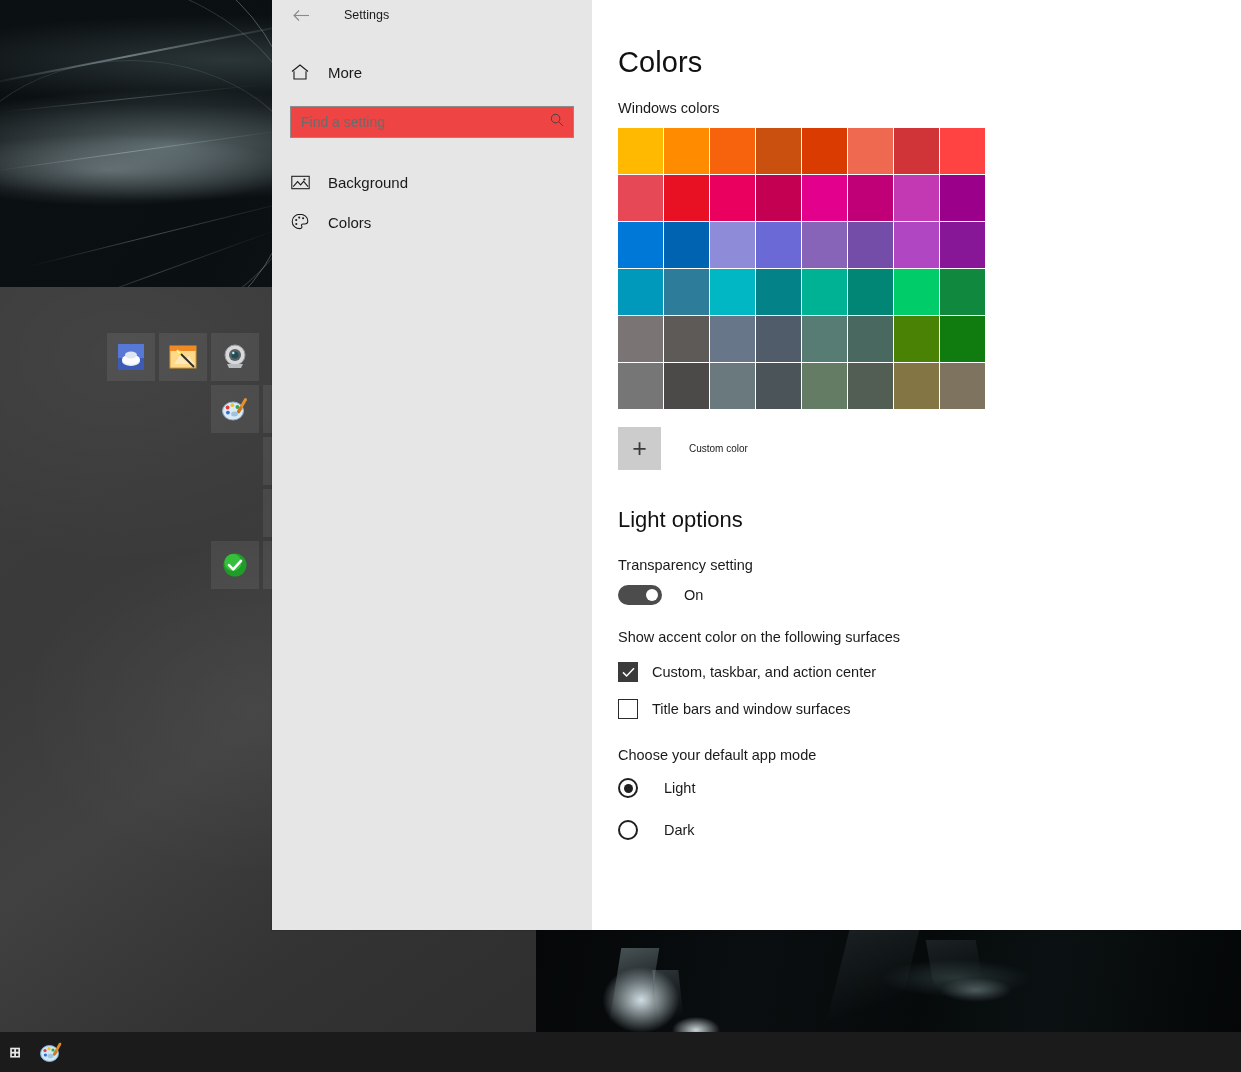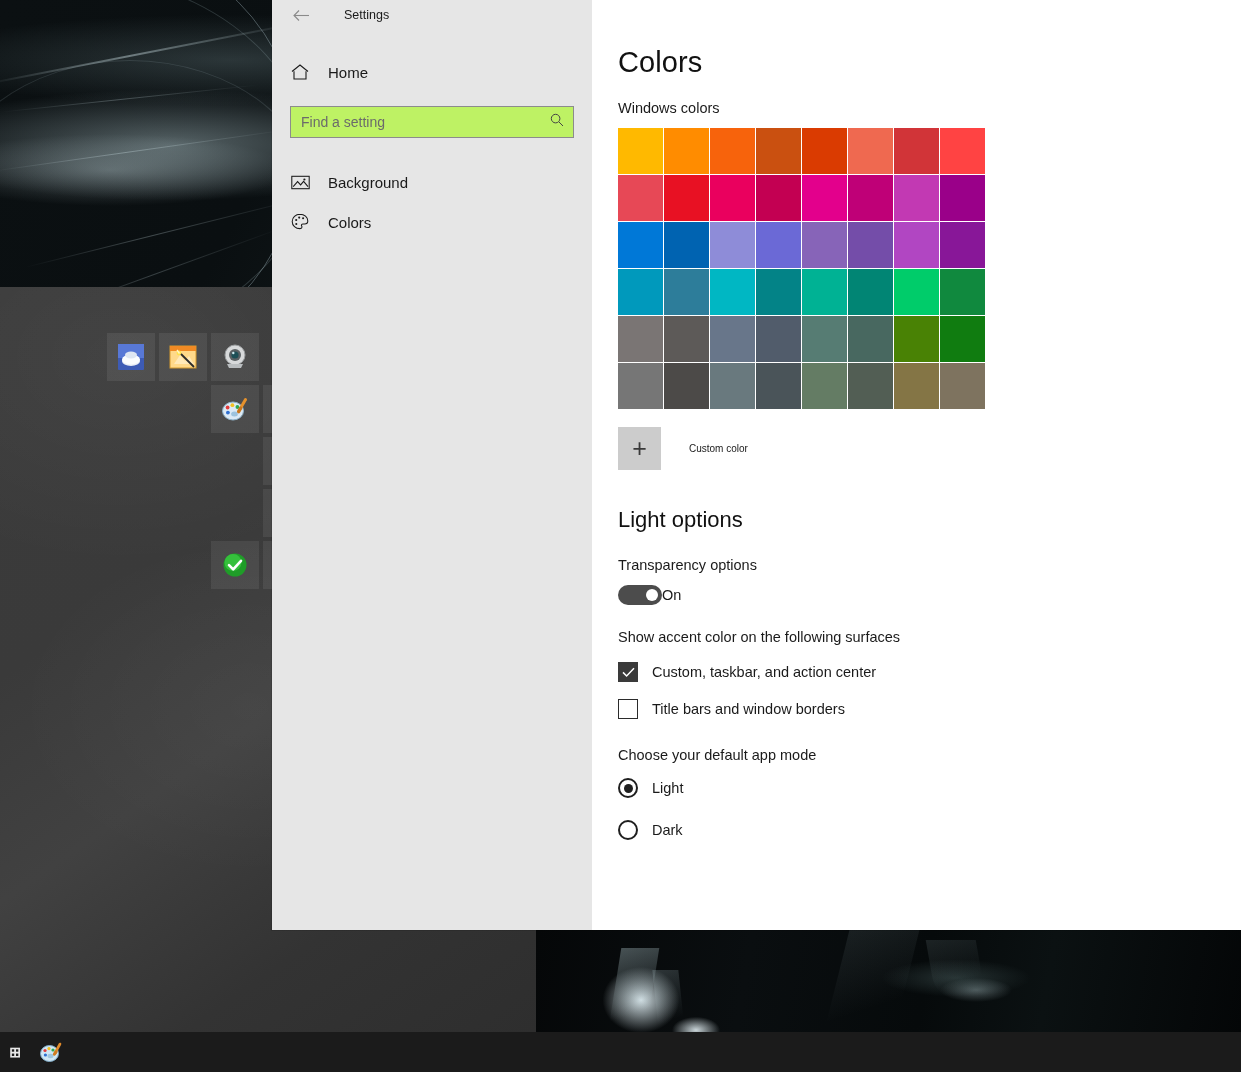--- a/index.html
+++ b/index.html
@@ -90,21 +90,21 @@
   .title-text { font-size: 12.5px; color: #1a1a1a; margin-left: 26px; }
 
   .nav-row {
     display: flex; align-items: center; height: 40px; padding-left: 18px; gap: 18px;
     color: #1a1a1a; font-size: 15px;
   }
   .nav-row .nico { width: 20px; display:flex; align-items:center; justify-content:center; }
 
   .search-wrap { padding: 14px 18px 0 18px; }
   .searchbox {
-    position: relative; height: 32px; background: #bef264;
+    position: relative; height: 32px; background: #ef4444;
     border: 1px solid #8c8c8c; display: flex; align-items: center;
   }
   .searchbox input {
     border: none; outline: none; background: transparent;
     font-family: "Liberation Sans", sans-serif; font-size: 14px; color: #1a1a1a;
     padding: 0 30px 0 10px; width: 100%; height: 100%;
   }
   .searchbox input::placeholder { color: #6b6b6b; }
   .search-icon { position: absolute; right: 9px; top: 50%; transform: translateY(-50%); color: #444; }
 
@@ -123,34 +123,34 @@
   .custom-plus {
     width: 43px; height: 43px; background: #cccccc;
     display: flex; align-items: center; justify-content: center;
     font-size: 25px; font-weight: 300; color: #3a3a3a; line-height: 1;
   }
   .custom-label { font-size: 10px; color: #1a1a1a; }
 
   .more-title { margin-top: 37px; font-size: 22px; font-weight: 300; color: #111; }
   .opt-label { margin-top: 24px; font-size: 14.5px; color: #1a1a1a; }
 
-  .toggle-row { margin-top: 12px; display: flex; align-items: center; }
+  .toggle-row { margin-top: 12px; display: flex; align-items: center; gap: 22px; }
   .toggle {
     width: 44px; height: 20px; border-radius: 10px; background: #4c4c4c;
     position: relative; display: block;
   }
   .toggle .knob { position: absolute; right: 4px; top: 4px; width: 12px; height: 12px; border-radius: 50%; background: #fff; }
   .toggle-state { font-size: 14.5px; color: #1a1a1a; }
 
   .check-row { margin-top: 17px; display: flex; align-items: center; gap: 14px; }
   .checkbox { width: 20px; height: 20px; border: 1px solid #2b2b2b; background: #fff; display:flex; align-items:center; justify-content:center; }
   .checkbox.checked { background: #3a3a3a; border-color: #3a3a3a; }
   .check-label { font-size: 14.5px; color: #1a1a1a; }
 
-  .radio-row { margin-top: 15px; display: flex; align-items: center; gap: 14px; }
+  .radio-row { margin-top: 15px; display: flex; align-items: center; gap: 26px; }
   .radio { width: 20px; height: 20px; border-radius: 50%; border: 2px solid #1f1f1f; background:#fff; display:flex; align-items:center; justify-content:center; }
   .radio .dot { width: 9px; height: 9px; border-radius: 50%; background: #1f1f1f; }
   .radio-label { font-size: 14.5px; color: #1a1a1a; }
 
   
   .taskbar {
     position: absolute; left: 0; bottom: 0; width: 1241px; height: 40px;
     background: #1b1b1b;
     display: flex; align-items: center;
   }
@@ -353,21 +353,21 @@
       </div>
 
       <div class="nav-list">
         <div class="nav-row">
           <span class="nico">
             <svg width="18" height="16" viewBox="0 0 18 16" fill="none" aria-hidden="true">
               <path d="M1 7.5 L9 1 L17 7.5" stroke="#1a1a1a" stroke-width="1.1" fill="none"></path>
               <path d="M3 7.2 V15 H15 V7.2" stroke="#1a1a1a" stroke-width="1.1" fill="none"></path>
             </svg>
           </span>
-          <span>Home</span>
+          <span>More</span>
         </div>
       </div>
 
       <div class="search-wrap">
         <div class="searchbox">
           <input type="text" placeholder="Find a setting" style="">
           <span class="search-icon">
             <svg width="14" height="14" viewBox="0 0 14 14" fill="none" aria-hidden="true">
               <circle cx="5.6" cy="5.6" r="4.3" stroke="#444" stroke-width="1" fill="none"></circle>
               <path d="M8.9 8.9 L13 13" stroke="#444" stroke-width="1"></path>
@@ -459,42 +459,42 @@
           <div class="swatch" title="#7e735f" style="background: rgb(126, 115, 95);"></div>
         </div>
 
       <div class="custom-row">
         <div class="custom-plus">+</div>
         <div class="custom-label">Custom color</div>
       </div>
 
       <div class="more-title">Light options</div>
 
-      <div class="opt-label">Transparency options</div>
+      <div class="opt-label">Transparency setting</div>
       <div class="toggle-row">
         <span class="toggle">
           <span class="knob"></span>
         </span>
         <span class="toggle-state">On</span>
       </div>
 
       <div class="opt-label">Show accent color on the following surfaces</div>
 
       <div class="check-row">
         <span class="checkbox checked">
           <svg width="13" height="11" viewBox="0 0 13 11" fill="none" aria-hidden="true">
             <path d="M1 5.4 L4.6 9 L12 1.3" stroke="#ffffff" stroke-width="1.5" fill="none"></path>
           </svg>
         </span>
         <span class="check-label">Custom, taskbar, and action center</span>
       </div>
 
       <div class="check-row">
         <span class="checkbox"></span>
-        <span class="check-label">Title bars and window borders</span>
+        <span class="check-label">Title bars and window surfaces</span>
       </div>
 
       <div class="opt-label" style="margin-top:28px">Choose your default app mode</div>
 
       <div class="radio-row">
         <span class="radio">
           <span class="dot"></span>
         </span>
         <span class="radio-label">Light</span>
       </div>

